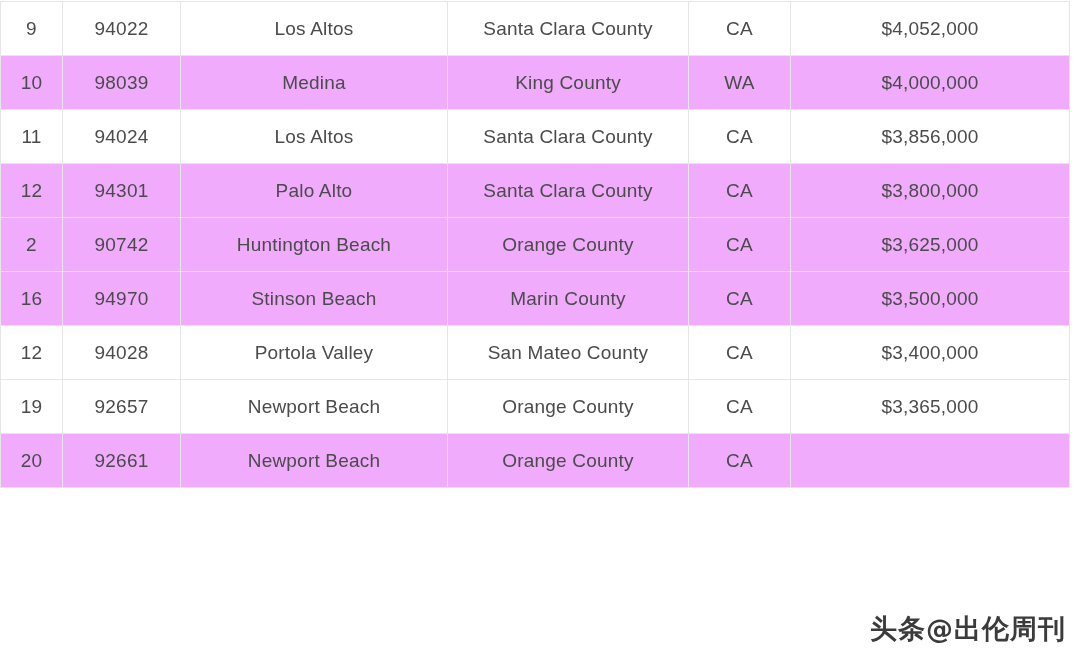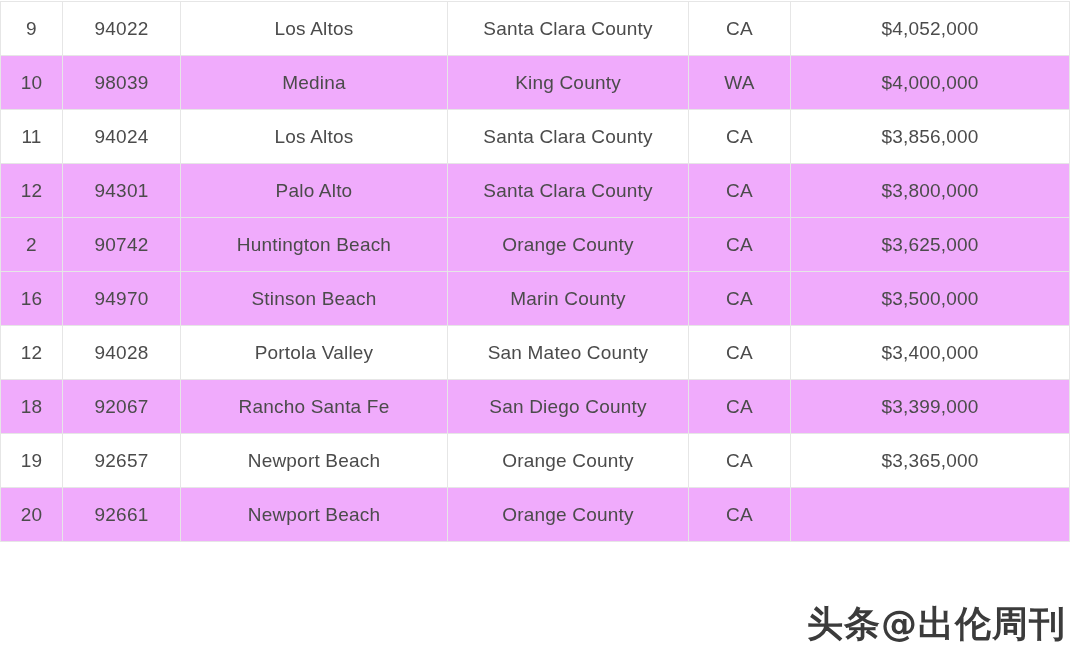--- a/index.html
+++ b/index.html
@@ -85,21 +85,21 @@
   td.cell-price {
     font-size: 19px;
     color: #4b4b4b;
   }
 
   
   .watermark {
     position: absolute;
     right: 14px;
     bottom: 12px;
-    font-size: 36px;
+    font-size: 27px;
     font-weight: 700;
     line-height: 1;
     color: #2b2b2b;
     letter-spacing: 1px;
     white-space: nowrap;
     opacity: 0.92;
     text-shadow:
       -1.5px -1.5px 0 #ffffff,
        1.5px -1.5px 0 #ffffff,
       -1.5px  1.5px 0 #ffffff,
@@ -176,28 +176,20 @@
           <td class="cell-price">$3,500,000</td>
         </tr>
         <tr class="row-odd">
           <td class="cell-rank">12</td>
           <td class="cell-zip">94028</td>
           <td class="cell-city">Portola Valley</td>
           <td class="cell-county">San Mateo County</td>
           <td class="cell-state">CA</td>
           <td class="cell-price">$3,400,000</td>
         </tr>
-        <tr class="row-even">
-          <td class="cell-rank">18</td>
-          <td class="cell-zip">92067</td>
-          <td class="cell-city">Rancho Santa Fe</td>
-          <td class="cell-county">San Diego County</td>
-          <td class="cell-state">CA</td>
-          <td class="cell-price">$3,399,000</td>
-        </tr>
         <tr class="row-odd">
           <td class="cell-rank">19</td>
           <td class="cell-zip">92657</td>
           <td class="cell-city">Newport Beach</td>
           <td class="cell-county">Orange County</td>
           <td class="cell-state">CA</td>
           <td class="cell-price">$3,365,000</td>
         </tr>
         <tr class="row-even">
           <td class="cell-rank">20</td>

